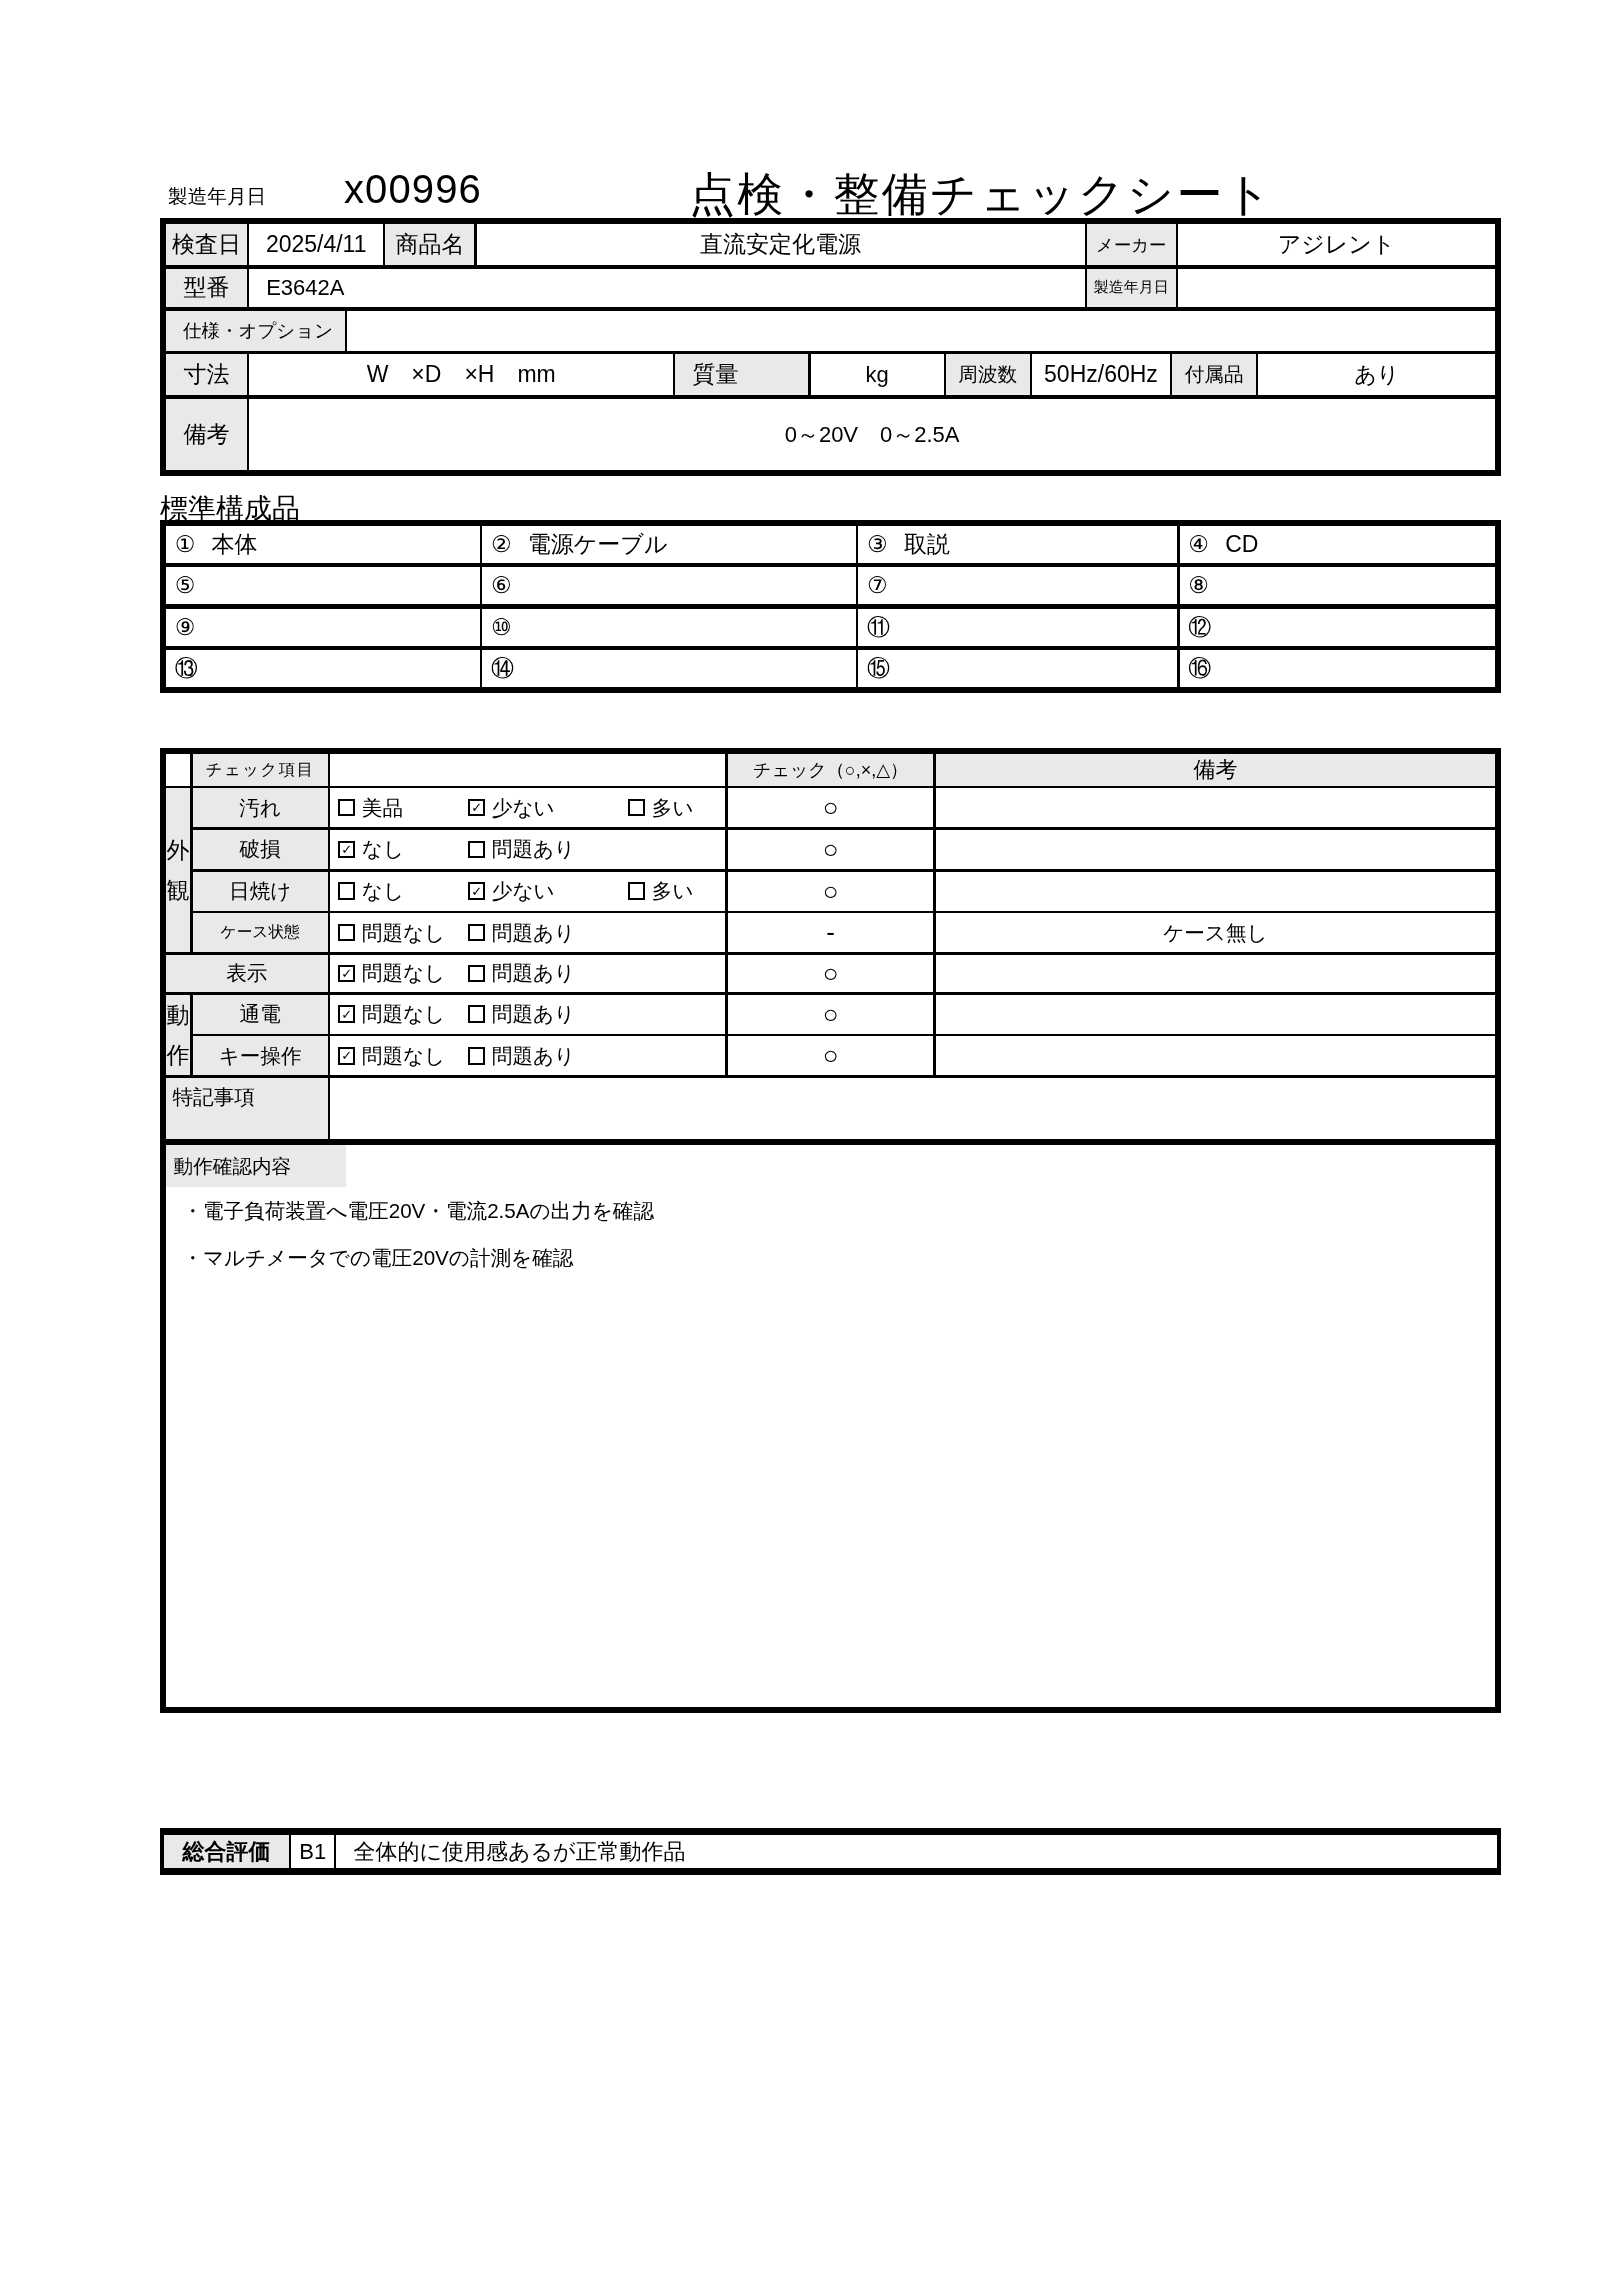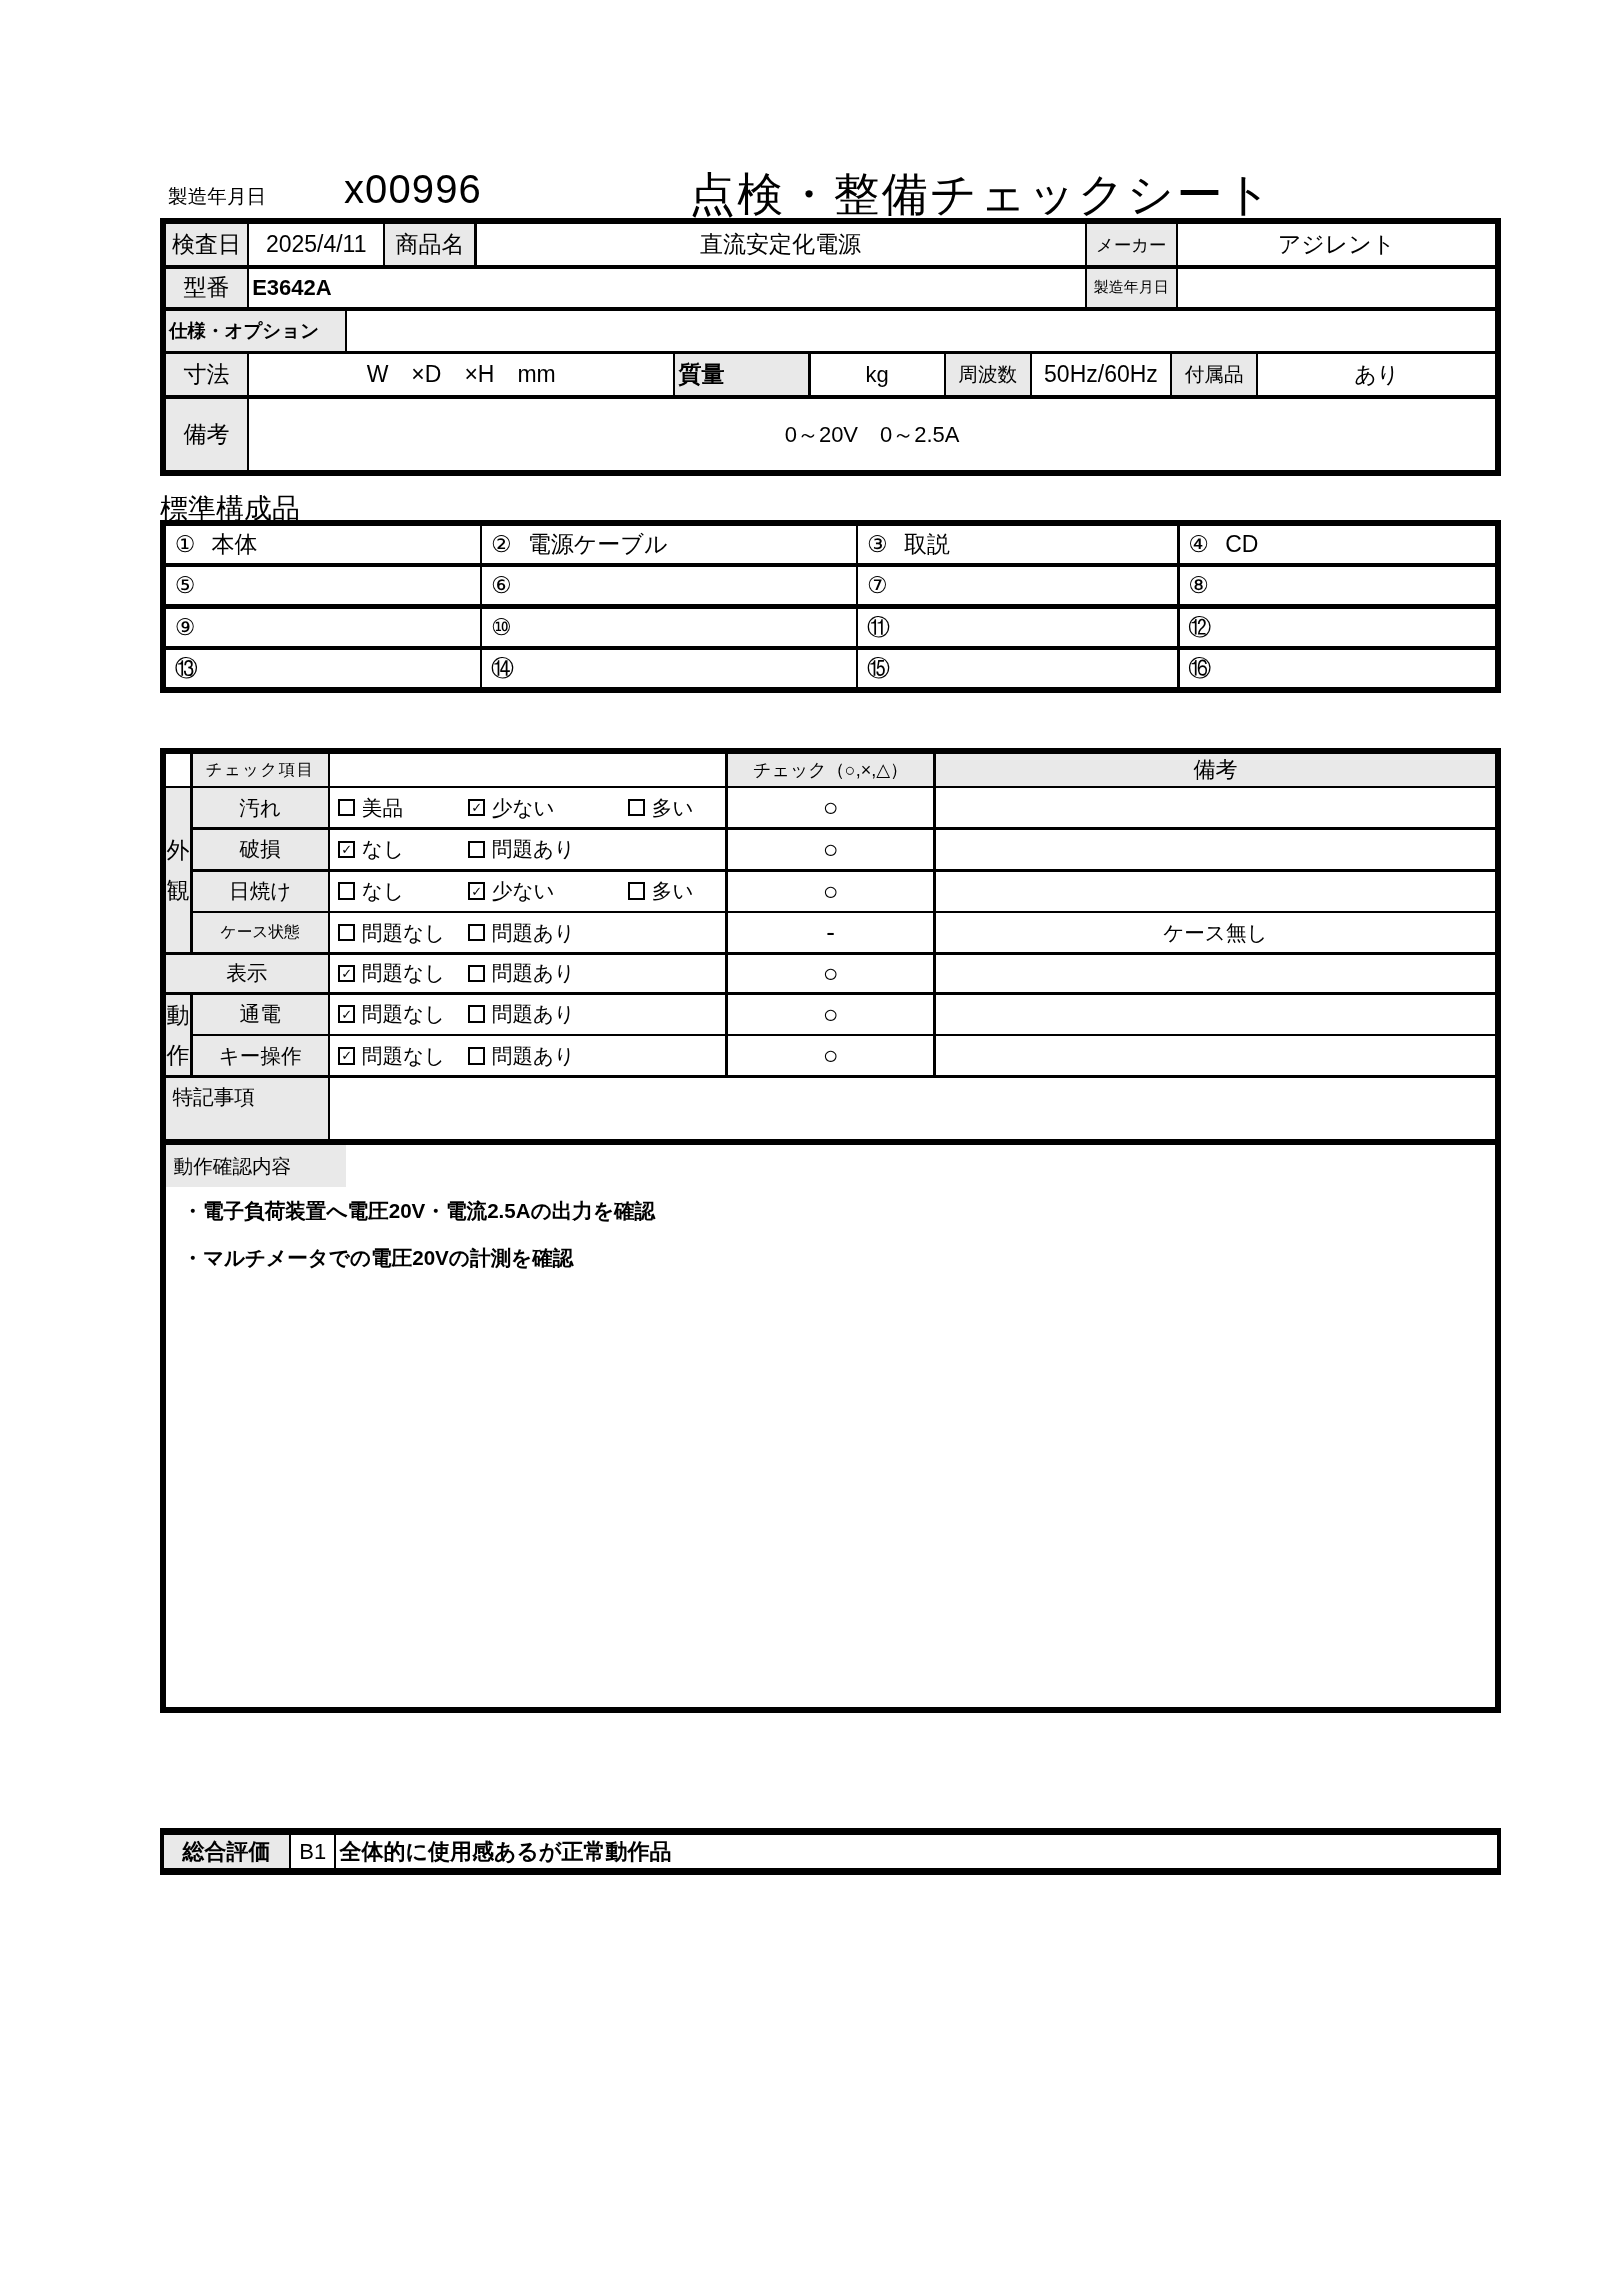--- a/index.html
+++ b/index.html
@@ -18,21 +18,21 @@
   .header-line { top:166px; height:52px; }
   .code-label { position:absolute; left:8.1px; top:17.4px; font-size:19.6px; }
   .code-value { position:absolute; left:184px; top:1.1px; font-size:40px; letter-spacing:1.1px; }
   .sheet-title { position:absolute; left:529px; top:-2.2px; font-size:46px; letter-spacing:2.2px; }
 
   
   .tbl { background:#000; border:6.5px solid #000; display:flex; flex-direction:column; row-gap:3.8px; }
   .row { display:flex; column-gap:2.2px; }
   .cell { background:#fff; display:flex; align-items:center; font-size:23px; }
   .lbl { background:#e9e9e9; justify-content:center; }
-  .left { justify-content:flex-start; padding-left:3px;font-weight:bold; }
+  .left { justify-content:flex-start; padding-left:17px; }
   .center { justify-content:center; }
   .f1 { flex:1; }
 
   
   .info-table { top:218px; }
   .info-table .r1 { height:41px; }
   .info-table .r2 { height:38px; }
   .info-table .r3 { height:40px; }
   .info-table .r4 { height:41px; }
   .info-table .r5 { height:71px; }
@@ -96,21 +96,21 @@
     top:1139px; height:574px;
     border:6.5px solid #000; background:#fff;
   }
   .op-title {
     width:180px; height:42px;
     background:#e9e9e9;
     display:flex; align-items:center; padding-left:7.6px;
     font-size:19.6px;
   }
   .op-lines { margin:14px 0 0 16.3px; }
-  .op-line { font-size:20.6px; line-height:1;font-weight:bold; }
+  .op-line { font-size:20.6px; line-height:1; }
   .op-line + .op-line { margin-top:26px; }
 
   
   .overall-bar {
     top:1828px;
     background:#000;
     border:7.6px solid #000; border-left-width:4.3px; border-right-width:4.3px;
     display:flex; column-gap:2.2px; height:47px;
   }
   .overall-bar .cell { height:auto; }

